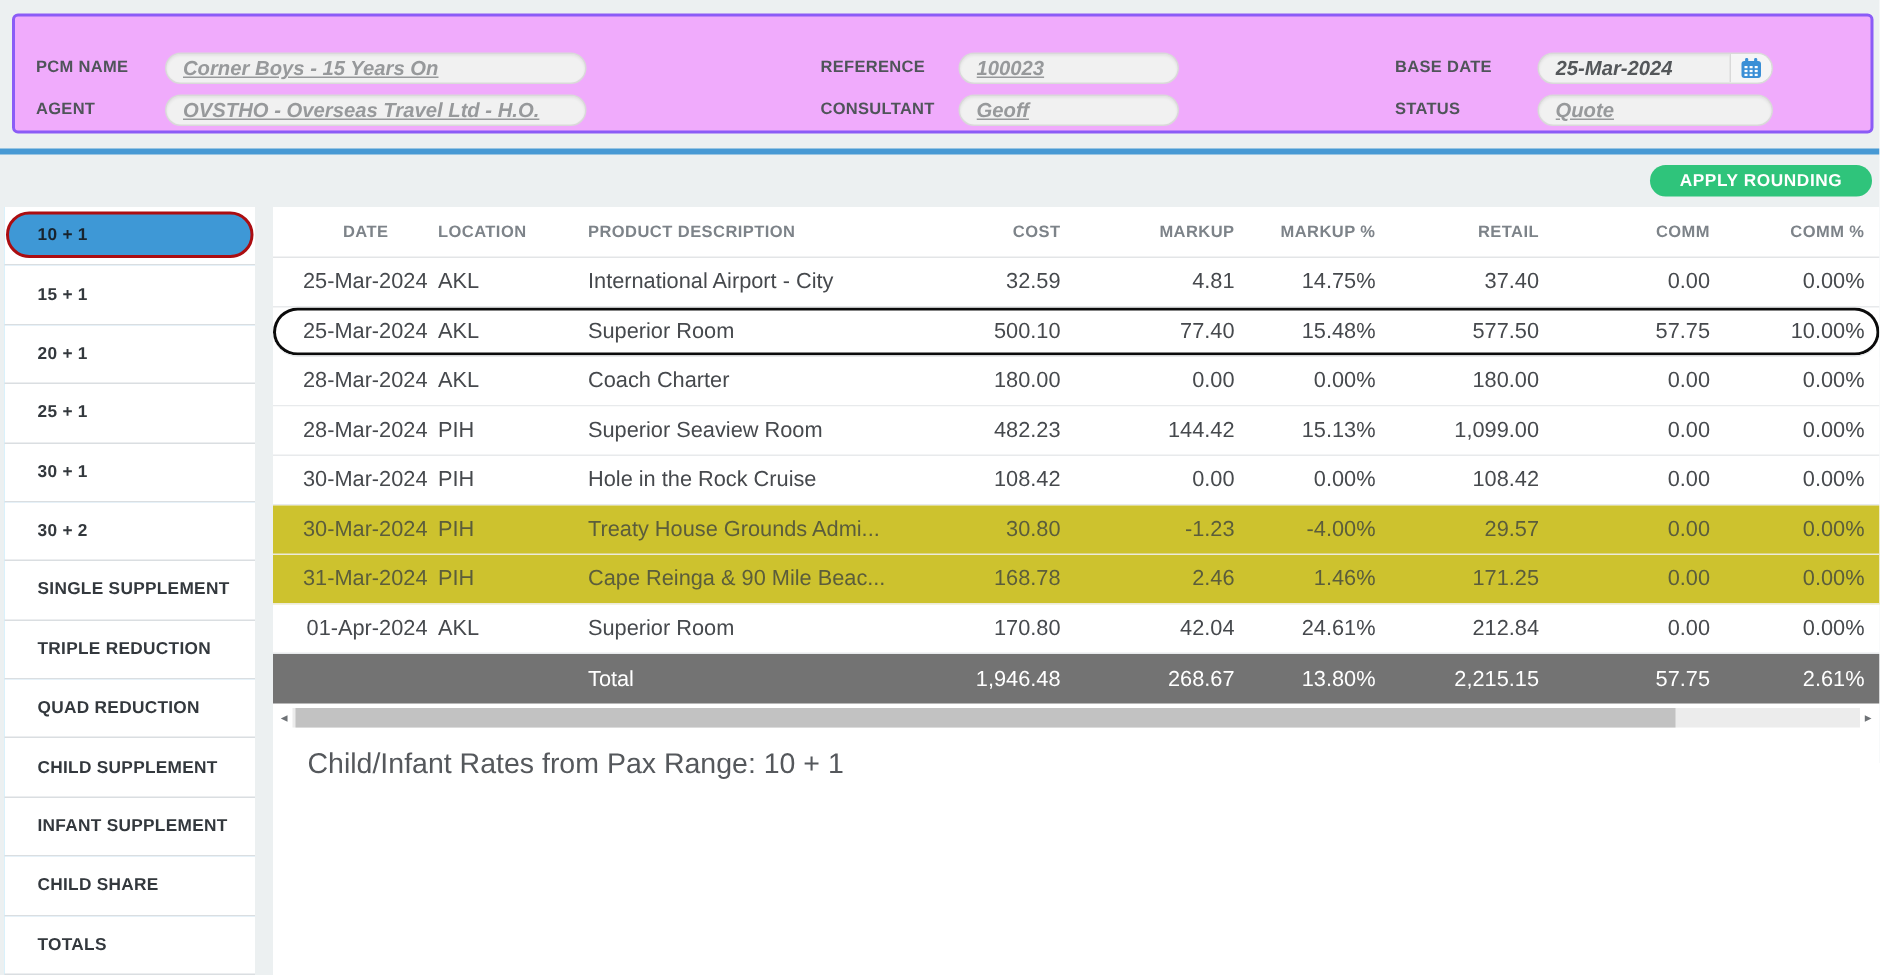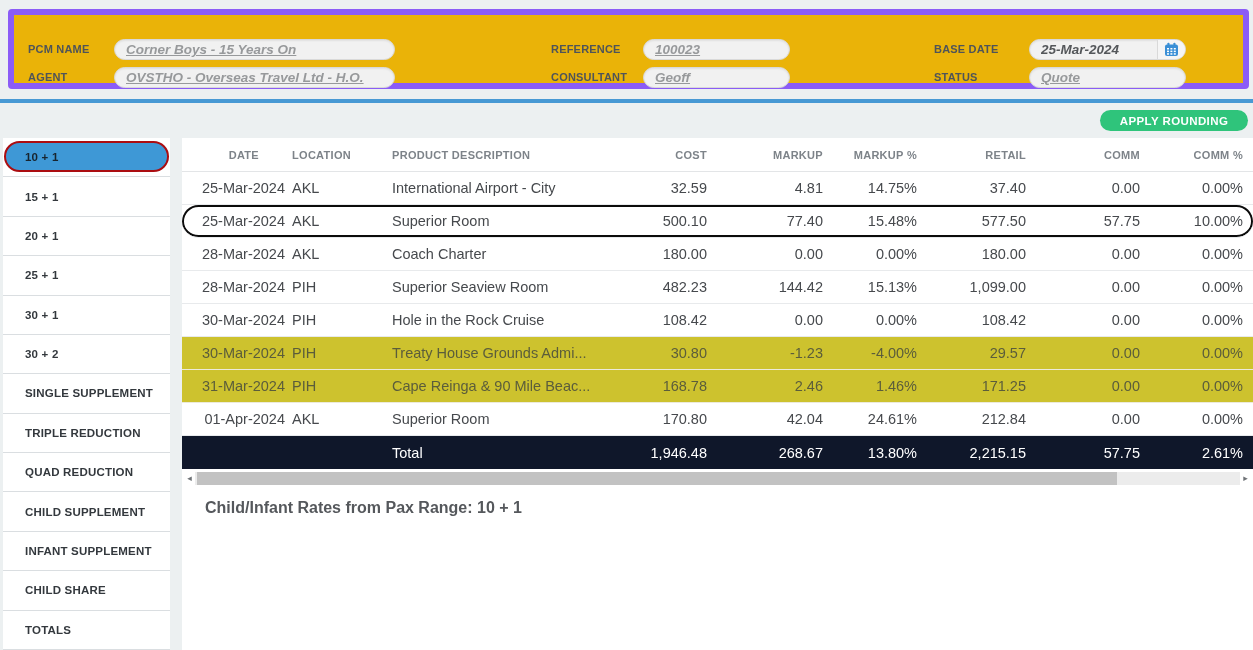--- a/index.html
+++ b/index.html
@@ -4,21 +4,21 @@
 <style>
   html,body{margin:0;padding:0;}
   body{
     width:1253px;height:650px;position:relative;overflow:hidden;
     background:#ecf0f1;font-family:"Liberation Sans",sans-serif;
     -webkit-font-smoothing:antialiased;
   }
   
   .header-panel{
     position:absolute;left:8px;top:9px;right:4px;height:80px;
-    background:#eab308;border:6px solid #8b5cf6;border-radius:4px;box-sizing:border-box;
+    background:#f0abfc;border:2px solid #8b5cf6;border-radius:4px;box-sizing:border-box;
   }
   .f-label{
     position:absolute;font-size:11px;font-weight:bold;color:#4f5459;
     letter-spacing:.2px;line-height:21px;white-space:nowrap;
   }
   .pill{
     position:absolute;height:21px;box-sizing:border-box;
     background:#f1f1f1;border:1px solid #d9d9d9;border-radius:11px;
     box-shadow:inset 0 1px 2px rgba(0,0,0,.07);
     font-family:"Liberation Sans",sans-serif;
@@ -75,29 +75,29 @@
   .tr{height:33px;border-bottom:1px solid #e8eaec;background:#fff;cursor:pointer;}
   .td{font-size:14.5px;color:#46494d;white-space:nowrap;overflow:hidden;}
   .c0{text-align:right;}
   .th.c0{padding-right:26px;}
   .c1{padding-left:7px;}
   .c2{padding-left:11px;}
   .c3,.c4,.c5,.c6,.c7,.c8{text-align:right;}
   .tr.focused{box-shadow:inset 0 0 0 2px #0b0b0b;border-radius:17px;}
   .tr.highlight{background:#cdc22e;border-bottom-color:#eceada;}
   .tr.highlight .td{color:#5b5d3b;}
-  .total-row{height:33px;background:#0f172a;}
+  .total-row{height:33px;background:#737373;}
   .total-row .td{color:#ffffff;}
   
   .hscroll{position:relative;height:14px;margin:2px 3px 0 3px;display:flex;align-items:center;}
   .arr{font-size:9px;color:#6e7276;width:9px;text-align:center;cursor:pointer;line-height:14px;}
   .track{flex:1;height:13px;background:#ececec;position:relative;margin:0 1px;cursor:pointer;}
   .thumb{position:absolute;left:2px;top:0;height:13px;width:88%;background:#c2c2c2;cursor:grab;}
   
-  .note{margin:14px 0 0 23px;font-size:16px;color:#55585c;font-weight:bold;}
+  .note{margin:14px 0 0 23px;font-size:19px;color:#55585c;}
 </style>
 </head>
 <body>
 
 <div class="header-panel">
   <span class="f-label" style="left:14px;top:24px">PCM NAME</span>
   <input class="pill" style="left: 100px; top: 24px; width: 281px;" value="Corner Boys - 15 Years On">
 
   <span class="f-label" style="left:14px;top:52px">AGENT</span>
   <input class="pill" style="left: 100px; top: 52px; width: 281px;" value="OVSTHO - Overseas Travel Ltd - H.O.">

